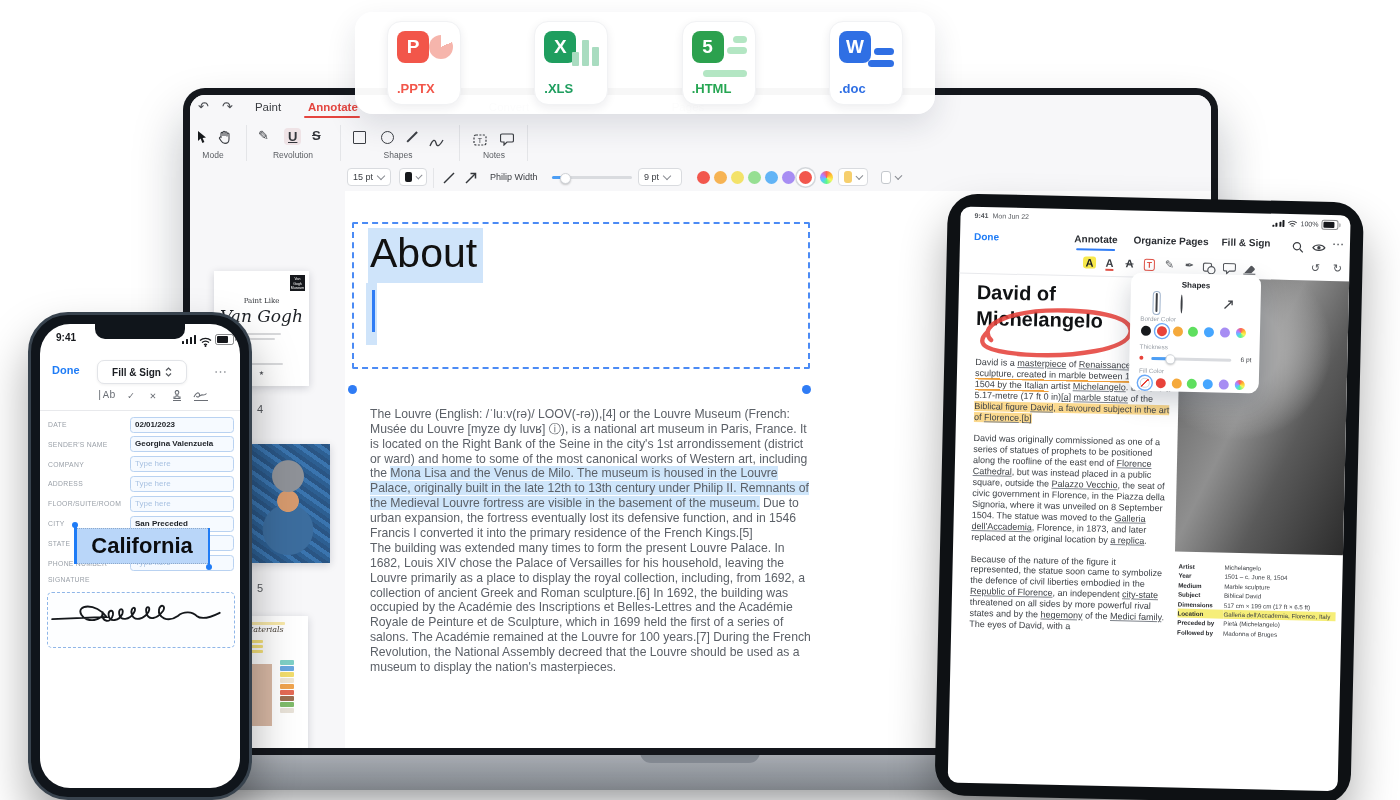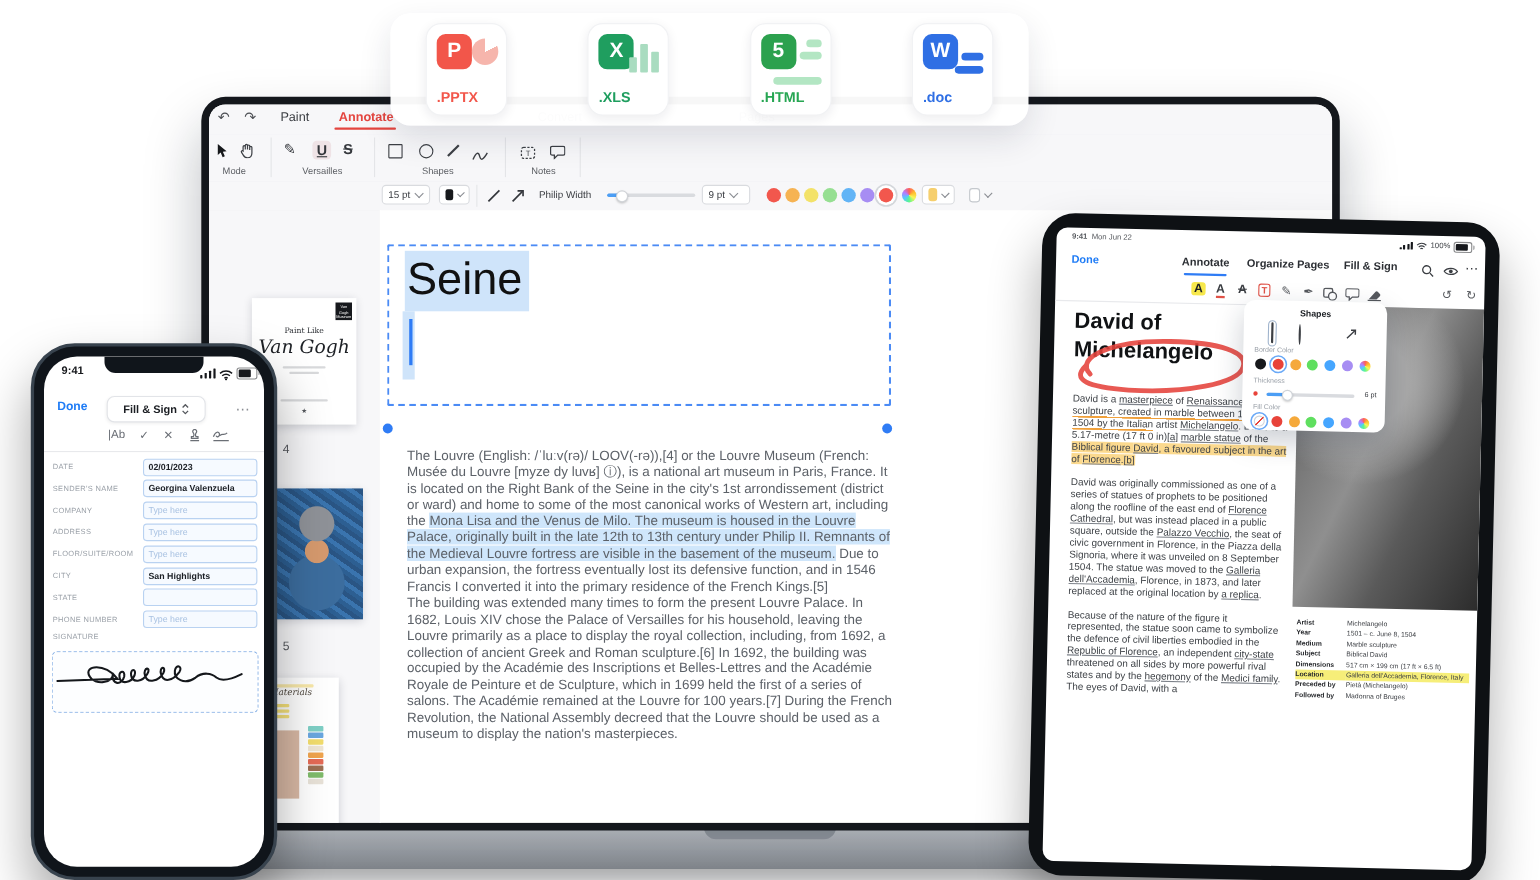--- a/index.html
+++ b/index.html
@@ -114,21 +114,21 @@
   .sig4{position:absolute;display:flex;align-items:flex-end;gap:1.5px;}
   .sig4 i{display:block;width:2.5px;background:#16181c;border-radius:.5px;}
   .batt{position:absolute;width:17px;height:8.5px;border:1px solid rgba(22,24,28,.5);border-radius:2.5px;}
   .batt::before{content:"";position:absolute;left:1px;top:1px;bottom:1px;width:11px;background:#16181c;border-radius:1px;}
   .batt::after{content:"";position:absolute;right:-3px;top:2px;width:1.5px;height:3.5px;background:rgba(22,24,28,.5);border-radius:0 1px 1px 0;}
   .pdone{position:absolute;font-size:11px;font-weight:600;color:#1f7cf6;}
   .pill{position:absolute;left:57px;top:36px;width:88px;height:22px;border:1px solid #e2e4e8;border-radius:7px;
         box-shadow:0 1px 3px rgba(0,0,0,.06);display:flex;align-items:center;justify-content:center;gap:4px;
         font-size:10px;font-weight:bold;color:#1b1e23;background:#fff;}
   .pellip{position:absolute;font-size:13px;color:#8a8d93;letter-spacing:1px;}
-  .ptb{position:absolute;top:65px;font-size:10.5px;color:#6b6f76;transform:translateX(-50%);}
+  .ptb{position:absolute;top:65px;font-size:10.5px;color:#6b6f76;transform:translateX(-50%);font-family:Liberation Mono, monospace;}
   .pdivider{position:absolute;left:0;right:0;height:1px;background:#e8e9ec;}
   .frow{position:absolute;left:8px;right:6px;height:17px;display:flex;align-items:center;}
   .flabel{width:82px;font-size:6.8px;letter-spacing:.3px;color:#9aa0a8;}
   .ffield{flex:1;height:14px;border:1px solid #b9d2f1;border-radius:3.5px;background:#f6faff;
           font-size:8px;line-height:14px;padding:0 4px;color:#a9c2e2;white-space:nowrap;overflow:hidden;}
   .ffield.filled{color:#1c2026;font-weight:bold;}
   .fsiglabel{position:absolute;left:8px;font-size:6.8px;letter-spacing:.3px;color:#9aa0a8;}
   .sigbox{position:absolute;left:7px;top:268px;width:186px;height:54px;border:1.3px dashed #8fb6e8;
           border-radius:5px;background:#fdfeff;}
   .calif{position:absolute;left:34px;top:204px;width:134px;height:34px;background:#b9d6f9;
@@ -234,21 +234,21 @@
       <svg class="ic" width="14" height="12" viewBox="0 0 14 12">
             <rect x="1" y="1" width="12" height="10" rx="2" fill="none" stroke="#3c3f44" stroke-width="1.2" stroke-dasharray="2 1.4"></rect>
             <text x="7" y="8.6" font-size="7" text-anchor="middle" fill="#3c3f44">T</text>
           </svg></span>
     <span class="shp" style="left:310px;top:8px;">
       <svg class="ic" width="14" height="13" viewBox="0 0 14 13">
             <path d="M2 1 h10 a1.5 1.5 0 0 1 1.5 1.5 v5 a1.5 1.5 0 0 1 -1.5 1.5 h-5 l-3 3 v-3 h-2 a1.5 1.5 0 0 1 -1.5 -1.5 v-5 A1.5 1.5 0 0 1 2 1 Z" fill="none" stroke="#3c3f44" stroke-width="1.2"></path>
           </svg></span>
     <span class="vsep" style="left:337px;"></span>
     <span class="tlabel" style="left:23px;">Mode</span>
-    <span class="tlabel" style="left:103px;">Versailles</span>
+    <span class="tlabel" style="left:103px;">Revolution</span>
     <span class="tlabel" style="left:208px;">Shapes</span>
     <span class="tlabel" style="left:304px;">Notes</span>
   </div>
 
   <div class="abs propsrow">
     <span class="pbox" style="left:157px;width:44px;">
       <span>15 pt</span>
           <span class="chev"></span>
         </span>
     <span class="pbox" style="left:209px;width:28px;">
@@ -296,21 +296,21 @@
       <span class="ysw"></span>
           <span class="chev"></span>
         </span>
     <span class="pbox" style="left:686px;width:30px;border:none;background:transparent;">
       <span class="wsw"></span>
           <span class="chev"></span>
         </span>
   </div>
 
   <div class="abs sidebar">
-    <div class="thumb" style="left:39px;top:80px;width:95px;height:115px;">
+    <div class="thumb" style="left:24px;top:80px;width:95px;height:115px;">
       <span class="coverbadge">Van Gogh Museum</span>
       <span class="coverpre">Paint Like</span>
       <span class="covertitle">Van Gogh</span>
       <span class="coverbar" style="left:28px;right:28px;top:62px;"></span>
       <span class="coverbar" style="left:34px;right:34px;top:67px;"></span>
       <span class="coverbar" style="left:26px;right:26px;top:92px;"></span>
       <span class="abs" style="left:0;right:0;top:98px;text-align:center;font-size:6px;color:#55585d;">★</span>
     </div>
     <span class="pagenum" style="left:70px;top:212px;">4</span>
     <div class="thumb vg5" style="left:56px;top:253px;width:84px;height:119px;"></div>
@@ -342,21 +342,21 @@
     <div class="abs photo">
       <span class="facade"></span>
       <span class="pyr"></span>
       <span class="pyrlines"></span>
       <span class="person"></span>
     </div>
   </div>
   <div class="abs selbox"></div>
   <span class="abs handle" style="left:158px;top:290px;"></span>
   <span class="abs handle" style="left:612px;top:290px;"></span>
-  <span class="abs t1">Seine</span>
+  <span class="abs t1">About</span>
   <span class="abs t2"><span class="caret"></span></span>
   <p class="mpara" style="top:300px;"><span>The Louvre (English: /ˈluːv(rə)/ LOOV(-rə)),[4] or the Louvre Museum (French: Musée du Louvre [myze dy luvʁ] ⓘ), is a national art museum in Paris, France. It is located on the Right Bank of the Seine in the city's 1st arrondissement (district or ward) and home to some of the most canonical works of Western art, including the </span><span class="hl-blue">Mona Lisa and the Venus de Milo. The museum is housed in the Louvre Palace, originally built in the late 12th to 13th century under Philip II. Remnants of the Medieval Louvre fortress are visible in the basement of the museum.</span><span> Due to urban expansion, the fortress eventually lost its defensive function, and in 1546 Francis I converted it into the primary residence of the French Kings.[5]</span></p>
   <p class="mpara" style="top:434px;">The building was extended many times to form the present Louvre Palace. In 1682, Louis XIV chose the Palace of Versailles for his household, leaving the Louvre primarily as a place to display the royal collection, including, from 1692, a collection of ancient Greek and Roman sculpture.[6] In 1692, the building was occupied by the Académie des Inscriptions et Belles-Lettres and the Académie Royale de Peinture et de Sculpture, which in 1699 held the first of a series of salons. The Académie remained at the Louvre for 100 years.[7] During the French Revolution, the National Assembly decreed that the Louvre should be used as a museum to display the nation's masterpieces.</p>
  </div>
 </div>
 
 <div class="abs fpanel">
   <div class="fcard">
     <span class="fsq" style="background:#f2564a;">P</span>
     <span class="pie"></span>
@@ -446,40 +446,47 @@
       <span class="ffield ph">Type here</span>
     </div>
 
     <div class="frow" style="top: 171.2px;">
       <span class="flabel">FLOOR/SUITE/ROOM</span>
       <span class="ffield ph">Type here</span>
     </div>
 
     <div class="frow" style="top: 191px;">
       <span class="flabel">CITY</span>
-      <span class="ffield filled">San Highlights</span>
+      <span class="ffield filled">San Preceded</span>
     </div>
 
     <div class="frow" style="top: 210.8px;">
       <span class="flabel">STATE</span>
       <span class="ffield ph"></span>
     </div>
 
     <div class="frow" style="top: 230.6px;">
       <span class="flabel">PHONE NUMBER</span>
       <span class="ffield ph">Type here</span>
     </div>
 
   <span class="fsiglabel" style="top:252px;">SIGNATURE</span>
   <div class="sigbox">
     <svg width="178" height="48" viewBox="0 0 170 40">
       <path d="M4 22 L56 20 C46 6 26 8 32 18 C36 26 54 24 52 15 C51 26 60 26 62 18 C63 12 57 13 58 19 C59 25 68 24 71 17 C73 11 67 11 68 17 C69 24 78 23 82 16 C86 9 78 10 80 17 C82 25 92 22 96 15 C99 9 92 9 94 16 C96 24 104 22 110 14 C113 9 107 7 106 13 C105 20 114 26 124 19 C130 14 138 15 142 19 C147 23 156 20 164 16" fill="none" stroke="#14171b" stroke-width="1.8" stroke-linecap="round"></path>
         </svg>
   </div>
 
+  <div class="calif">
+    <span>California</span>
+    <span class="calhl" style="left:-1px;top:-3px;bottom:-1px;"></span>
+    <span class="calknob" style="left:-3px;top:-7px;"></span>
+    <span class="calhl" style="right:-1px;top:-1px;bottom:-3px;"></span>
+    <span class="calknob" style="right:-3px;bottom:-7px;"></span>
+  </div>
  </div>
 </div>
 
 <div class="abs tablet">
  <div class="tscreen">
   <span class="tstatus">
     <b>9:41</b>&nbsp;&nbsp;<span>Mon Jun 22</span></span>
   <span class="tstatusr">
     <span class="sig4" style="position:static;height:7px;">
           <i style="height:2.5px;width:2px;"></i>

